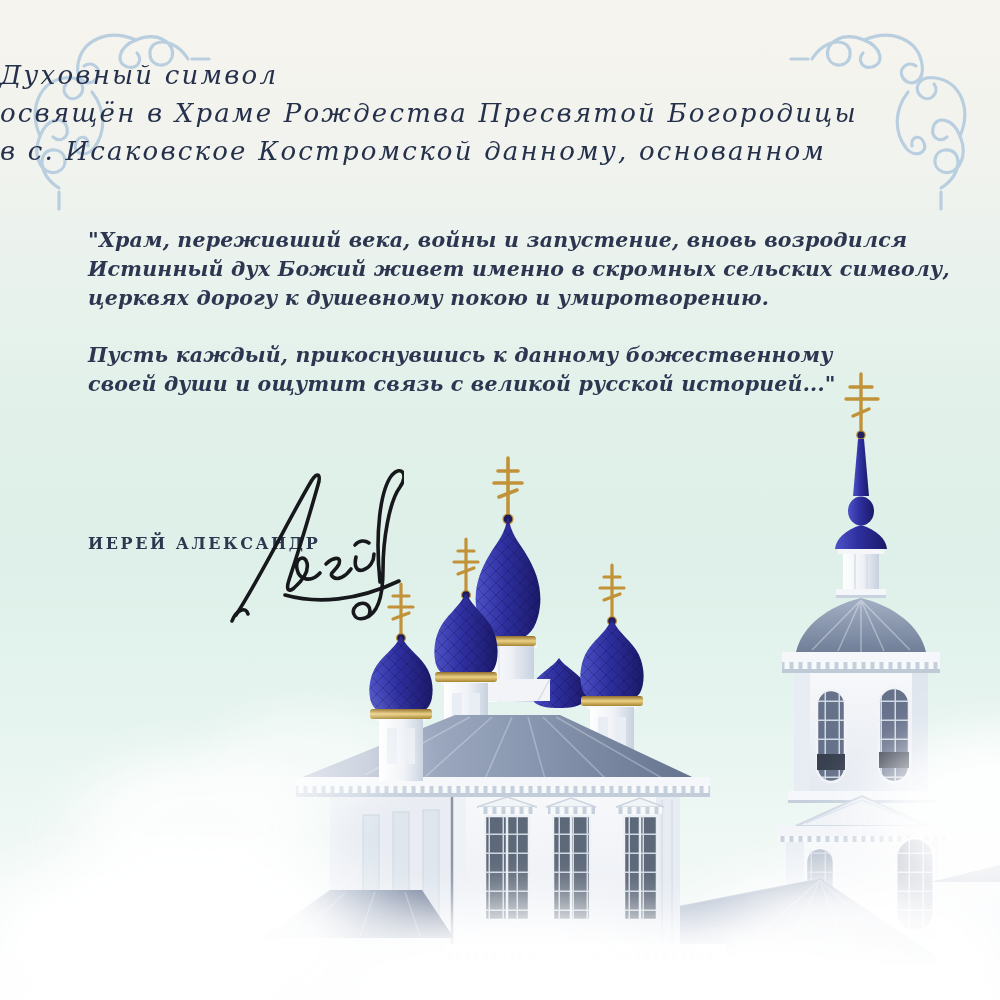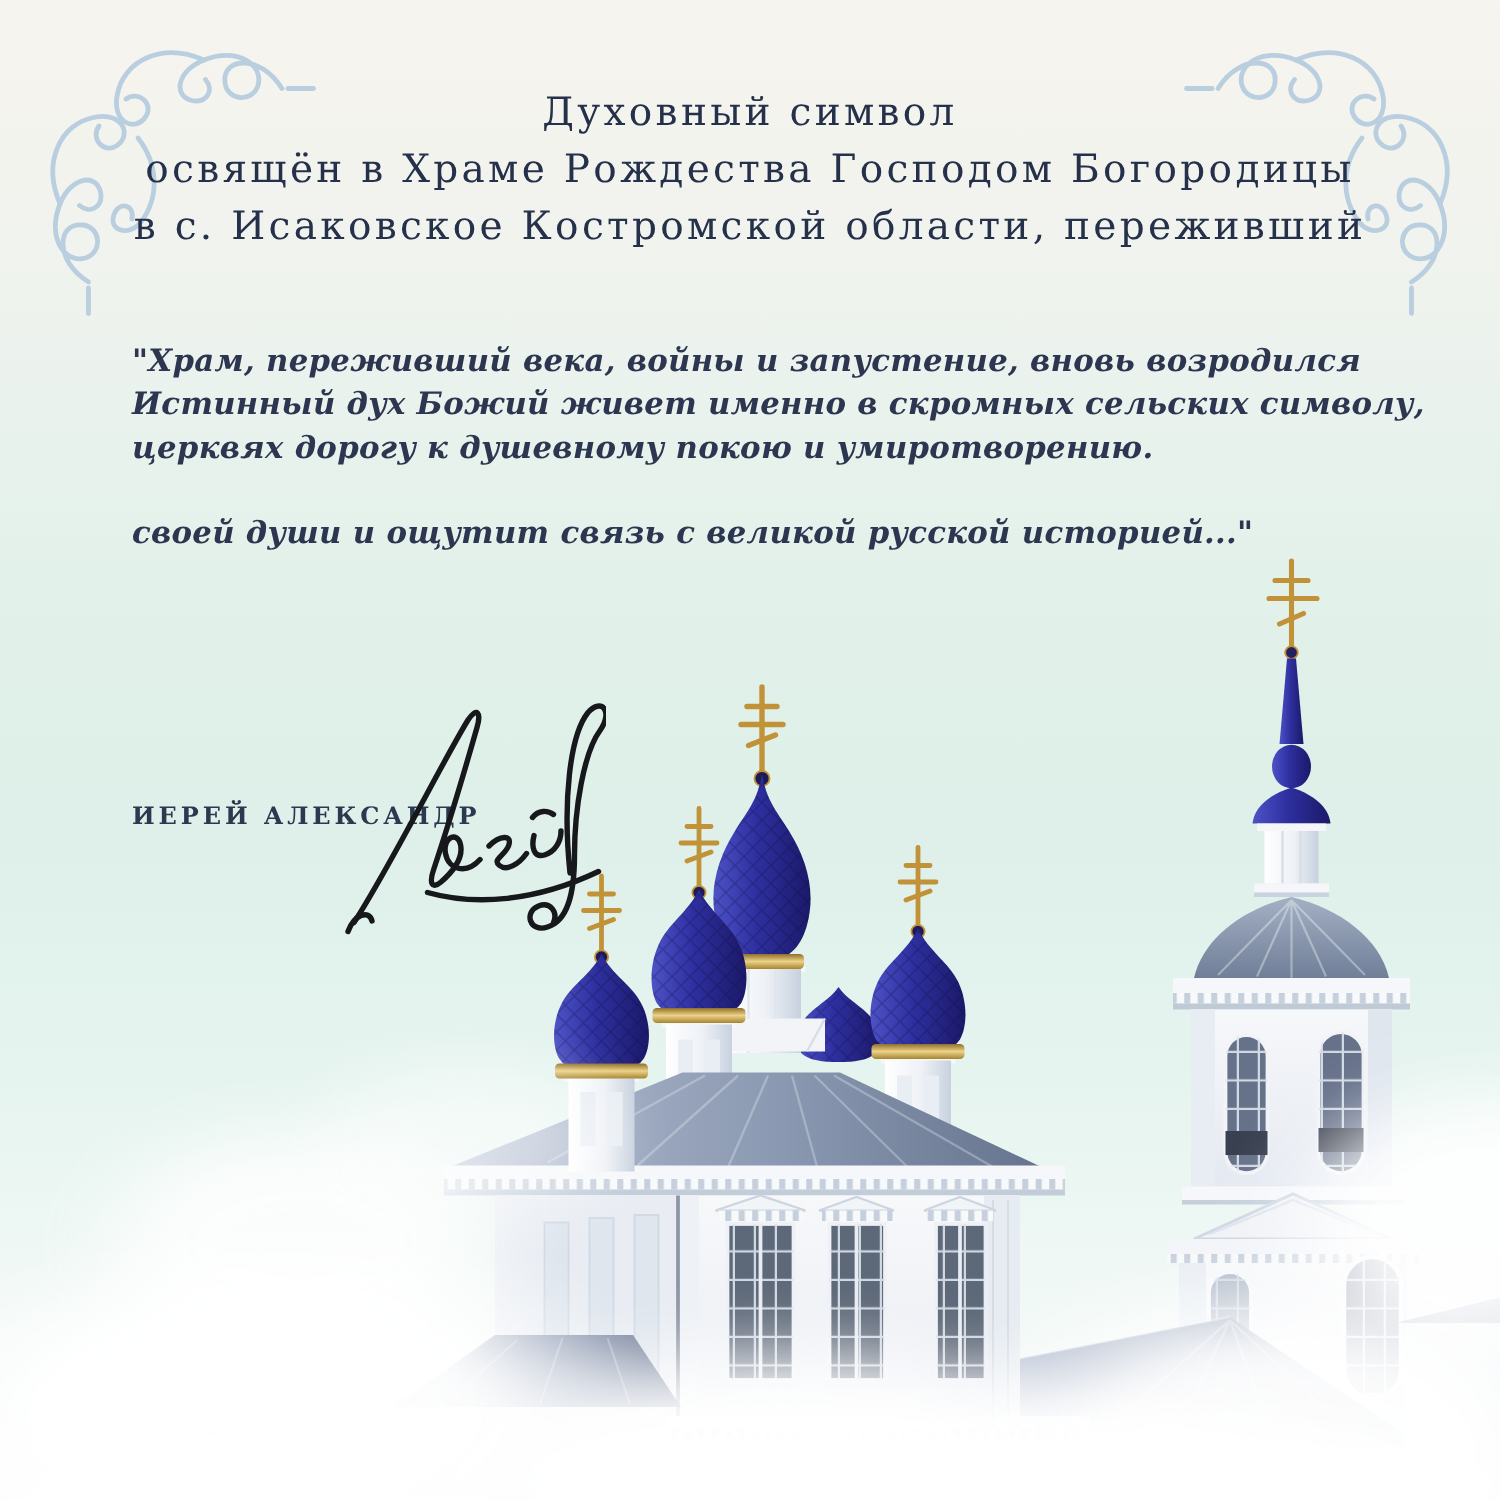--- a/index.html
+++ b/index.html
@@ -2,21 +2,21 @@
 <html><head>
 <meta charset="utf-8">
 <style>
   html,body{margin:0;padding:0;}
   .page{position:relative;width:1000px;height:1000px;overflow:hidden;
     background:linear-gradient(180deg,#f6f4ee 0%,#f2f3ee 14%,#e9f2ed 28%,#e1f1ea 42%,#def0e9 56%,#e6f4ef 72%,#f2f9f6 88%,#f8fbf9 100%);
     font-family:"DejaVu Serif", serif;}
   .flourish{position:absolute;width:212px;height:212px;}
   .flourish.tl{left:2px;top:2px;}
   .flourish.tr{right:2px;top:2px;transform:scaleX(-1);}
-  .title-block{position:absolute;left:0;right:0;top:56px;text-align:center;color:#25304b;}
+  .title-block{position:absolute;left:0;right:0;top:56px;text-align:left;color:#25304b;font-style:italic;}
   .title-line{font-size:26px;line-height:38px;letter-spacing:2.2px;white-space:nowrap;}
   .quote{position:absolute;left:88px;top:226px;color:#2d3650;font-style:italic;font-weight:bold;}
   .qline{font-size:20.5px;line-height:29px;white-space:nowrap;letter-spacing:.2px;}
   .qp2{margin-top:28px;}
   .signer-name{position:absolute;left:88px;top:534px;font-size:16px;font-weight:bold;
     letter-spacing:2.6px;color:#2c3850;white-space:nowrap;}
   .signature{position:absolute;left:222px;top:460px;width:182px;height:172px;}
   .church{position:absolute;left:0;top:360px;width:1000px;height:640px;}
   .cloud{position:absolute;border-radius:50%;filter:blur(16px);
     background:radial-gradient(closest-side,rgba(255,255,255,.97) 55%,rgba(255,255,255,0) 100%);}
@@ -53,31 +53,32 @@
       <path d="M134,38 C106,26 80,38 76,62 C73,80 88,86 95,76 C101,67 90,58 82,64"></path>
       <path d="M57,207 L57,190"></path>
       <path d="M57,186 C34,172 36,146 53,148 C65,149 67,166 55,170 C41,174 29,156 38,134 C45,116 62,113 65,126 C67,136 58,141 51,135"></path>
       <path d="M38,134 C26,106 38,80 62,76 C80,73 86,88 76,95 C67,101 58,90 64,82"></path>
       <path d="M90,90 C104,108 104,130 92,146 C84,156 70,152 74,141 C77,132 88,134 86,144"></path>
     </g>
   </svg>
 
   <div class="title-block">
     <div class="title-line">Духовный символ</div>
-    <div class="title-line">освящён в Храме Рождества Господом Богородицы</div>
-    <div class="title-line">в с. Исаковское Костромской области, переживший</div>
+    <div class="title-line">освящён в Храме Рождества Пресвятой Богородицы</div>
+    <div class="title-line">в с. Исаковское Костромской данному, основанном</div>
   </div>
 
   <div class="quote">
     <div class="qp">
       <div class="qline">"Храм, переживший века, войны и запустение, вновь возродился</div>
       <div class="qline">Истинный дух Божий живет именно в скромных сельских символу,</div>
       <div class="qline">церквях дорогу к душевному покою и умиротворению.</div>
     </div>
     <div class="qp qp2">
+      <div class="qline">Пусть каждый, прикоснувшись к данному божественному</div>
       <div class="qline">своей души и ощутит связь с великой русской историей..."</div>
     </div>
   </div>
 
   <div class="signer-name">ИЕРЕЙ АЛЕКСАНДР</div>
   <svg class="signature" viewBox="0 0 182 172">
     <g fill="none" stroke="#17181c" stroke-width="3.6" stroke-linecap="round" stroke-linejoin="round">
       <path d="M10,161 C14,150 24,146 26,154"></path>
       <path d="M14,155 C38,118 74,46 90,20 C96,11 99,15 96,25 C88,53 74,99 67,120 C64,129 66,133 72,128 C80,121 87,112 85,103 C83,94 73,98 75,109 C77,120 89,123 98,113"></path>
       <path d="M104,104 C111,97 120,96 117,104 C114,111 106,113 111,117 C116,121 124,116 129,109"></path>

